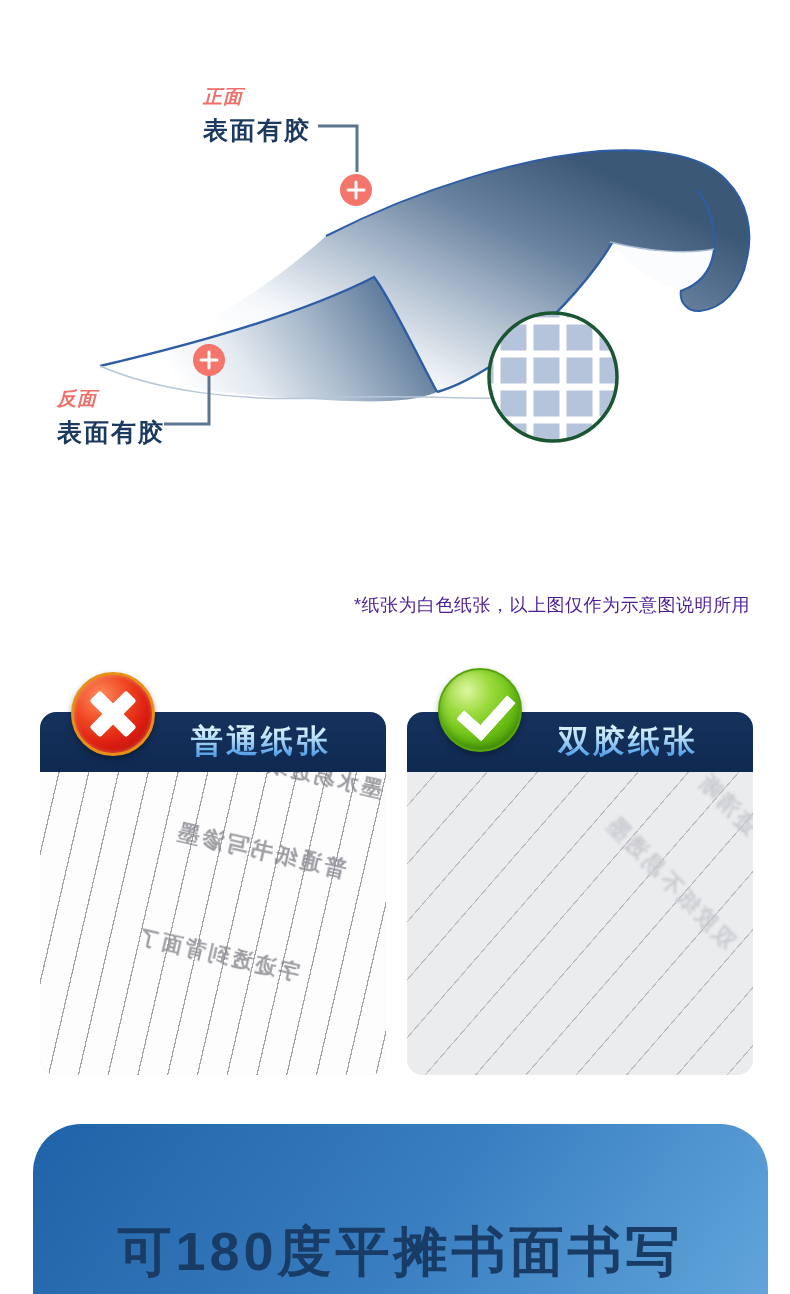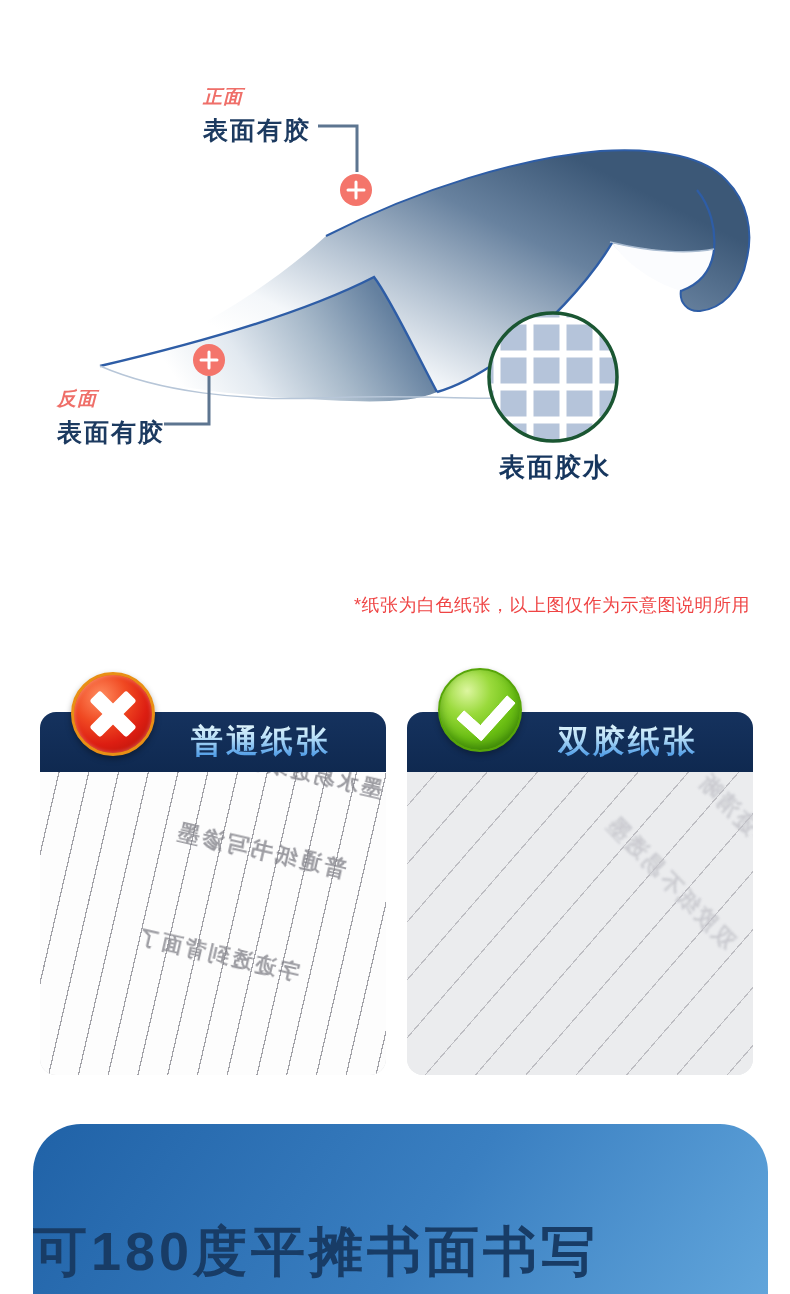--- a/index.html
+++ b/index.html
@@ -11,21 +11,21 @@
   .label-tag{position:absolute;font-size:19px;font-weight:bold;color:#ef6f69;letter-spacing:1px;font-style:italic;}
   .label-main{position:absolute;font-size:25px;font-weight:bold;color:#1c3a60;letter-spacing:2px;margin-top:8px;}
   .front-tag{left:203px;top:84px;}
   .front-main{left:203px;top:106px;}
   .back-tag{left:57px;top:386px;}
   .back-main{left:57px;top:408px;}
   .magnifier-caption{position:absolute;left:455px;top:451px;width:200px;text-align:center;
         font-size:26px;line-height:33px;font-weight:bold;color:#16365e;letter-spacing:2px;}
 
   
-  .note{position:absolute;right:40px;top:593px;font-size:18px;color:#ef4444;letter-spacing:.5px;}
+  .note{position:absolute;right:40px;top:593px;font-size:18px;color:#4c1d95;letter-spacing:.5px;}
 
   
   .panel{position:absolute;top:712px;width:346px;}
   .panel-bad{left:40px;}
   .panel-good{left:407px;}
   .panel-header{position:relative;height:60px;background:linear-gradient(180deg,#15325e,#0f2950);
         border-radius:16px 16px 0 0;display:flex;align-items:center;justify-content:center;
         padding-left:96px;}
   .panel-title{font-size:32px;font-weight:bold;letter-spacing:3px;
         background:linear-gradient(180deg,#e6f7fb 5%,#b8dff7 40%,#58a2e8 78%,#3f8ede 100%);
@@ -68,21 +68,21 @@
   .paper-good .rules{position:absolute;inset:0;
         background:repeating-linear-gradient(125deg,#bdbdc2 0 1.1px,transparent 1.1px 38px);}
   .paper-good .ghost{color:#c6c6cc;filter:blur(1.1px);opacity:.9;}
   .paper-good .g1{left:240px;top:150px;font-size:22px;transform:rotate(40deg) scaleX(-1);}
   .paper-good .g2{left:330px;top:90px;font-size:22px;transform:rotate(40deg) scaleX(-1);}
 
   
   .banner{position:absolute;left:33px;top:1124px;width:735px;height:170px;
         border-radius:48px 48px 0 0;
         background:linear-gradient(125deg,#2062a7 0%,#3a7fc1 55%,#61a5db 100%);}
-  .banner-title{position:absolute;left:0;right:0;top:92px;text-align:left;
+  .banner-title{position:absolute;left:0;right:0;top:92px;text-align:center;
         font-size:54px;font-weight:bold;color:#183c66;letter-spacing:4px;}
 </style>
 </head>
 <body>
 
 <div class="page">
 
   <svg class="diagram-svg" viewBox="0 0 790 560" xmlns="http://www.w3.org/2000/svg">
     <defs>
       <linearGradient id="sheetGrad" gradientUnits="userSpaceOnUse" x1="560" y1="150" x2="420" y2="430">
@@ -146,21 +146,20 @@
     <g>
       <circle cx="553" cy="377" r="64" fill="url(#glueGrid)" stroke="#1a5632" stroke-width="3.5"></circle>
     </g>
   </svg>
 
   <div class="label-tag front-tag">正面</div>
   <div class="label-main front-main">表面有胶</div>
   <div class="label-tag back-tag">反面</div>
   <div class="label-main back-main">表面有胶</div>
   <div class="magnifier-caption">
-    <div>表面胶水</div>
   </div>
 
   <div class="note">*纸张为白色纸张，以上图仅作为示意图说明所用</div>
 
   <div class="panel panel-bad">
     <div class="badge badge-x">
       <div class="bar a"></div>
       <div class="bar b"></div>
     </div>
     <div class="panel-header">

